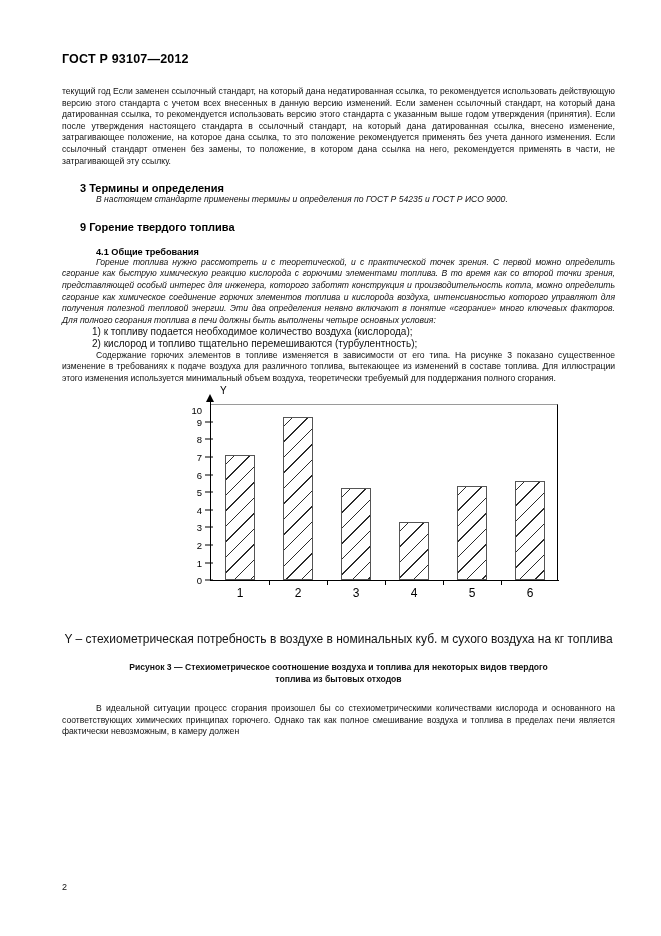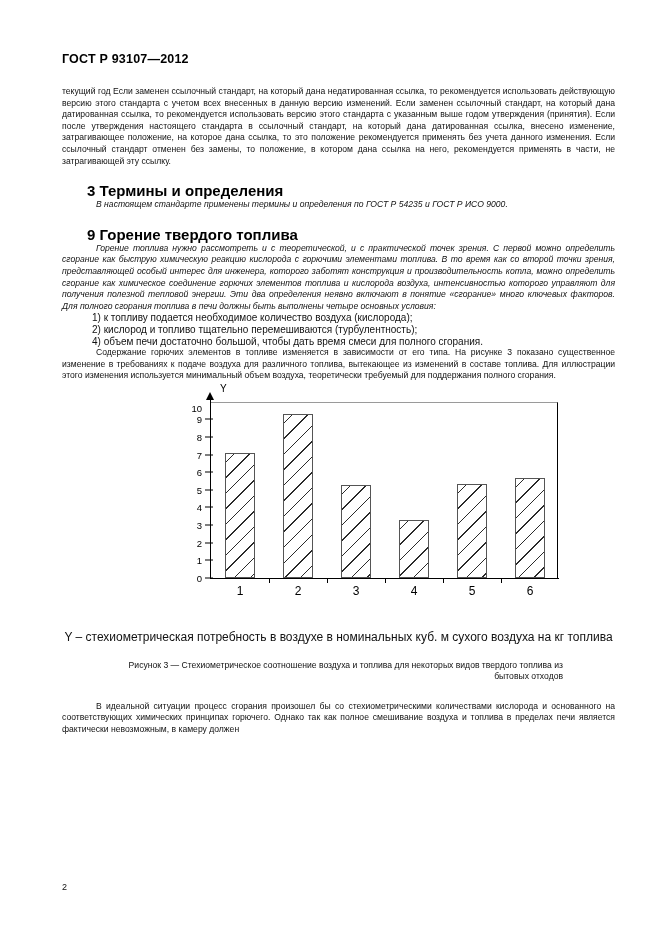--- a/index.html
+++ b/index.html
@@ -38,23 +38,23 @@
     line-height: 11.6px;
     text-align: justify;
     text-justify: inter-word;
     margin: 0 0 0 0;
     color: #111;
     hyphens: none;
   }
   p.body-text.indent { text-indent: 34px; }
 
   h2.section-head {
-    font-size: 15px;
-    font-weight: bold;
-    margin: 15px 0 0 25px;
+    font-size: 11px;
+    font-weight: bold;
+    margin: 15px 0 0 18px;
     color: #000;
   }
   h3.subsection-head {
     font-size: 9.2px;
     font-weight: bold;
     margin: 14px 0 0 34px;
     color: #000;
   }
   .after-head { margin-top: 11px; font-style: italic; }
 
@@ -177,23 +177,24 @@
 
   .fig-note {
     font-size: 12px;
     text-align: center;
     margin: 19px 0 0 0;
     color: #111;
   }
   .fig-caption {
     font-size: 8.6px;
     line-height: 11.5px;
-    text-align: right;
+    text-align: center;
     margin: 16px 52px 0 52px;
     color: #111;
+    font-weight: bold;
   }
 
   .page-number {
     position: absolute;
     left: 62px;
     bottom: 44px;
     font-size: 9px;
     color: #111;
   }
 </style>
@@ -203,27 +204,27 @@
 <div class="page">
 
   <div class="doc-header">ГОСТ Р 93107—2012</div>
 
   <p class="body-text">текущий год Если заменен ссылочный стандарт, на который дана недатированная ссылка, то рекомендуется использовать действующую версию этого стандарта с учетом всех внесенных в данную версию изменений. Если заменен ссылочный стандарт, на который дана датированная ссылка, то рекомендуется использовать версию этого стандарта с указанным выше годом утверждения (принятия). Если после утверждения настоящего стандарта в ссылочный стандарт, на который дана датированная ссылка, внесено изменение, затрагивающее положение, на которое дана ссылка, то это положение рекомендуется применять без учета данного изменения. Если ссылочный стандарт отменен без замены, то положение, в котором дана ссылка на него, рекомендуется применять в части, не затрагивающей эту ссылку.</p>
 
   <h2 class="section-head">3 Термины и определения</h2>
   <p class="body-text indent after-head">В настоящем стандарте применены термины и определения по ГОСТ Р 54235 и ГОСТ Р ИСО 9000.</p>
 
   <h2 class="section-head">9 Горение твердого топлива</h2>
+  <h3 class="subsection-head">4.1 Общие требования</h3>
 
   <p class="body-text indent after-head">Горение топлива нужно рассмотреть и с теоретической, и с практической точек зрения. С первой можно определить сгорание как быструю химическую реакцию кислорода с горючими элементами топлива. В то время как со второй точки зрения, представляющей особый интерес для инженера, которого заботят конструкция и производительность котла, можно определить сгорание как химическое соединение горючих элементов топлива и кислорода воздуха, интенсивностью которого управляют для получения полезной тепловой энергии. Эти два определения неявно включают в понятие «сгорание» много ключевых факторов. Для полного сгорания топлива в печи должны быть выполнены четыре основных условия:</p>
 
   <ul class="cond-list">
     <li>1) к топливу подается необходимое количество воздуха (кислорода);</li>
     <li>2) кислород и топливо тщательно перемешиваются (турбулентность);</li>
-    <li>4) объем печи достаточно большой, чтобы дать время смеси для полного сгорания.</li>
   </ul>
 
   <p class="body-text indent">Содержание горючих элементов в топливе изменяется в зависимости от его типа. На рисунке 3 показано существенное изменение в требованиях к подаче воздуха для различного топлива, вытекающее из изменений в составе топлива. Для иллюстрации этого изменения используется минимальный объем воздуха, теоретически требуемый для поддержания полного сгорания.</p>
 
   <div class="figure">
     <div class="chart-wrap">
       <div class="y-axis-title">Y</div>
       <div class="plot"></div>
       <div class="axis-y-line"></div>
       <div class="axis-y-arrow"></div>

